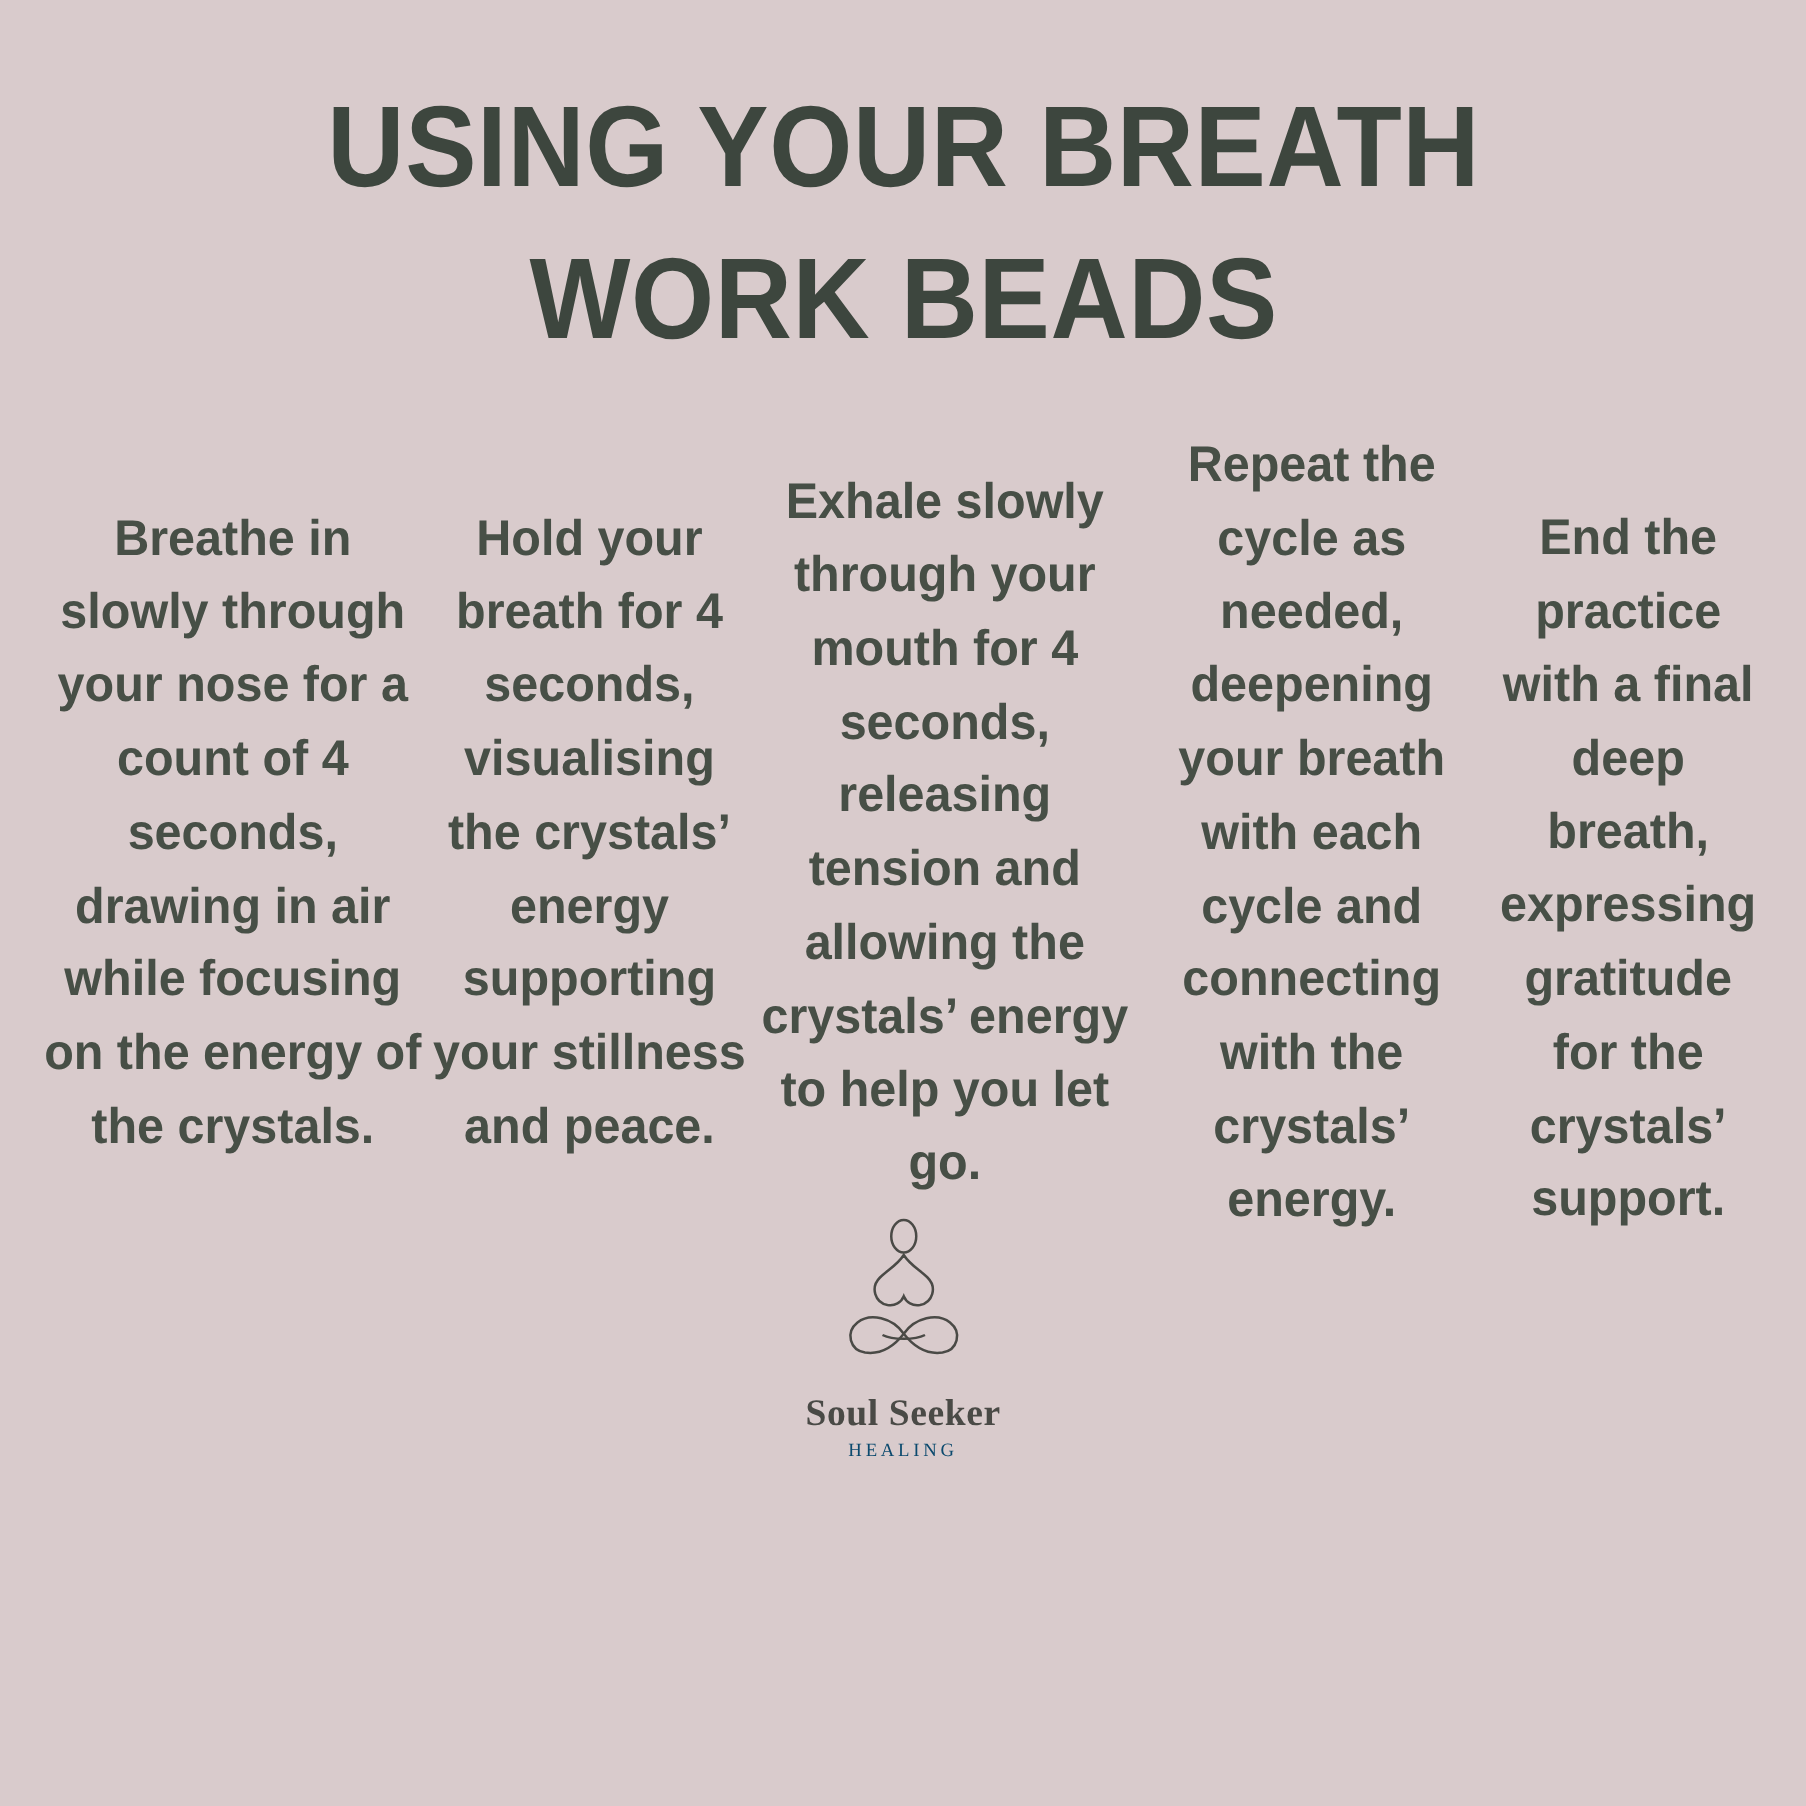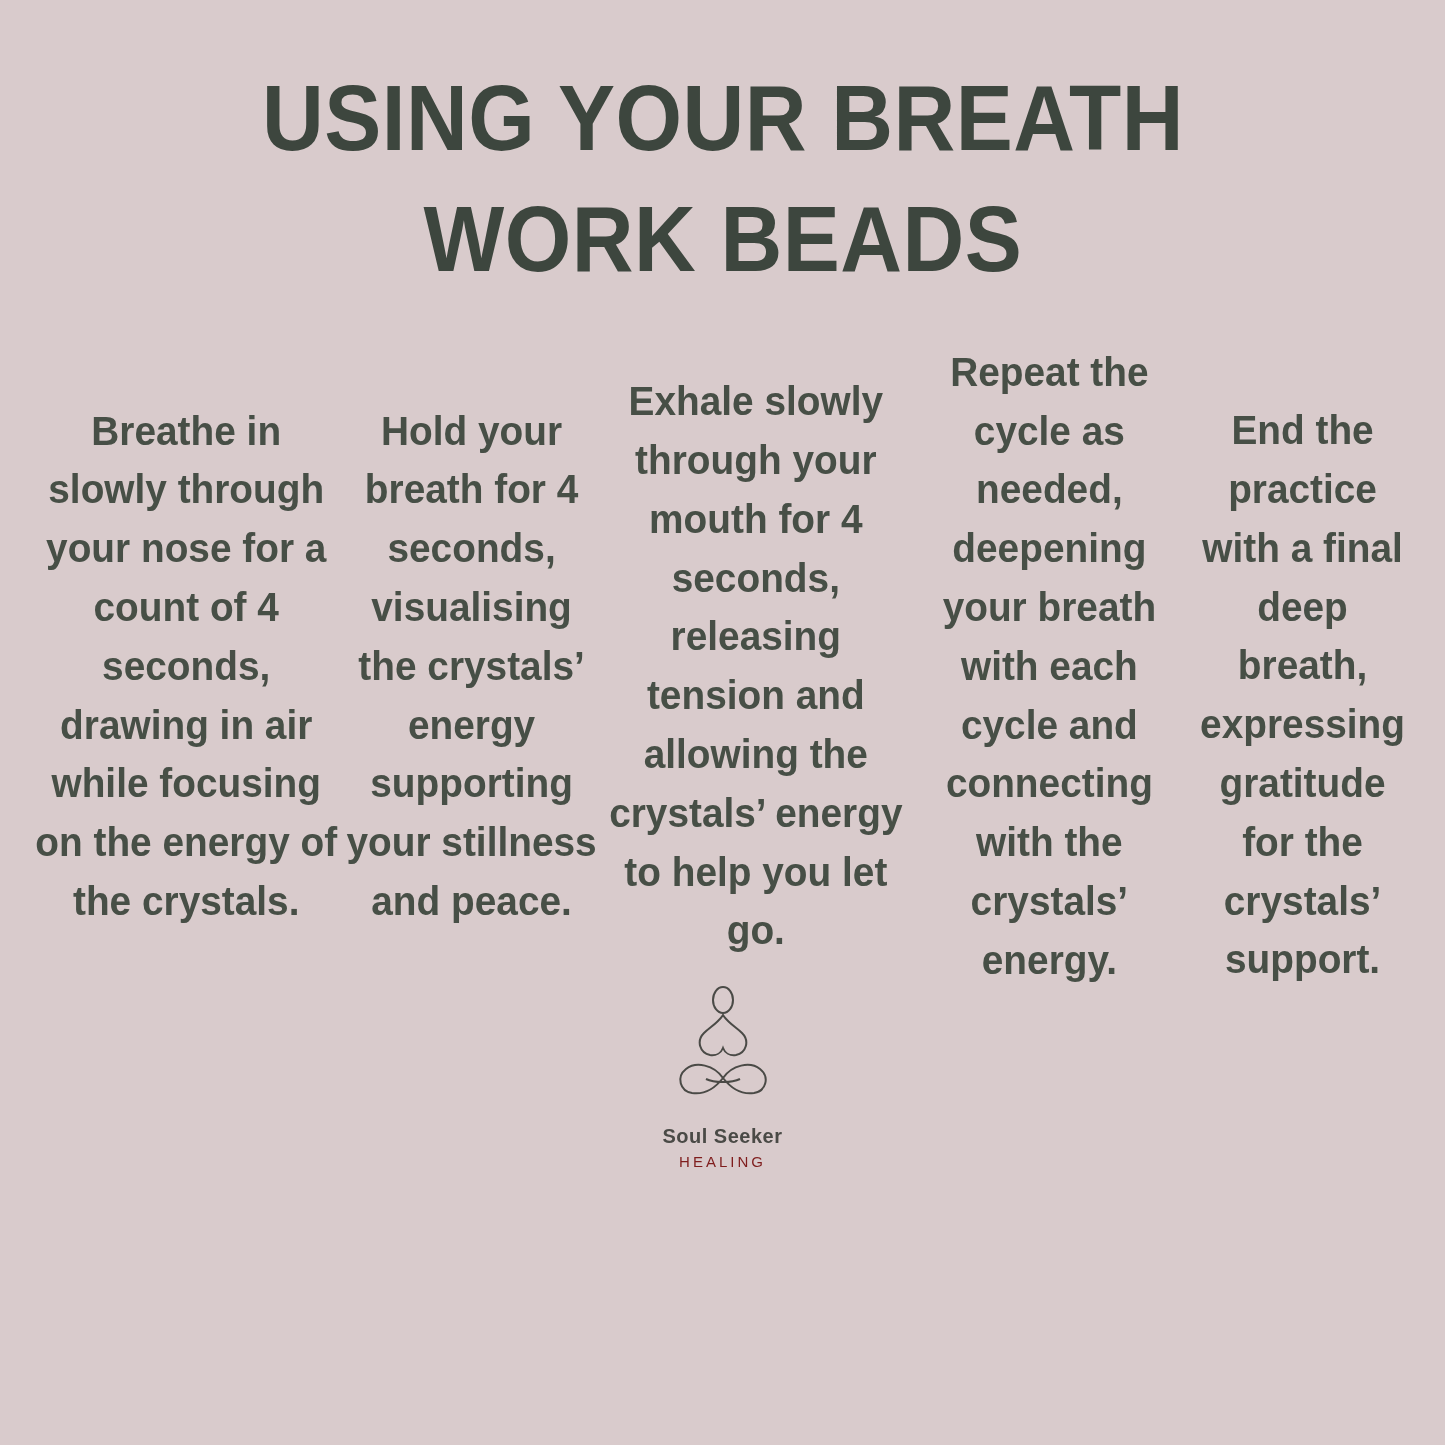--- a/index.html
+++ b/index.html
@@ -67,29 +67,29 @@
     flex-direction: column;
     align-items: center;
   }
   .logo-mark {
     width: 150px;
     height: 140px;
     display: block;
   }
   .logo-name {
     color: #4a4a46;
-    font-family: Liberation Sans, sans-serif;
+    font-family: Liberation Serif, serif;
     font-weight: bold;
-    font-size: 20px;
+    font-size: 30px;
     letter-spacing: 0.5px;
     margin-top: 2px;
   }
   .logo-sub {
-    color: #7f1d1d;
-    font-family: Liberation Sans, sans-serif;
+    color: #0c4a6e;
+    font-family: Liberation Serif, serif;
     font-size: 15px;
     letter-spacing: 3px;
     margin-top: 5px;
   }
 </style>
 </head>
 <body>
 
 <div class="page">
 

